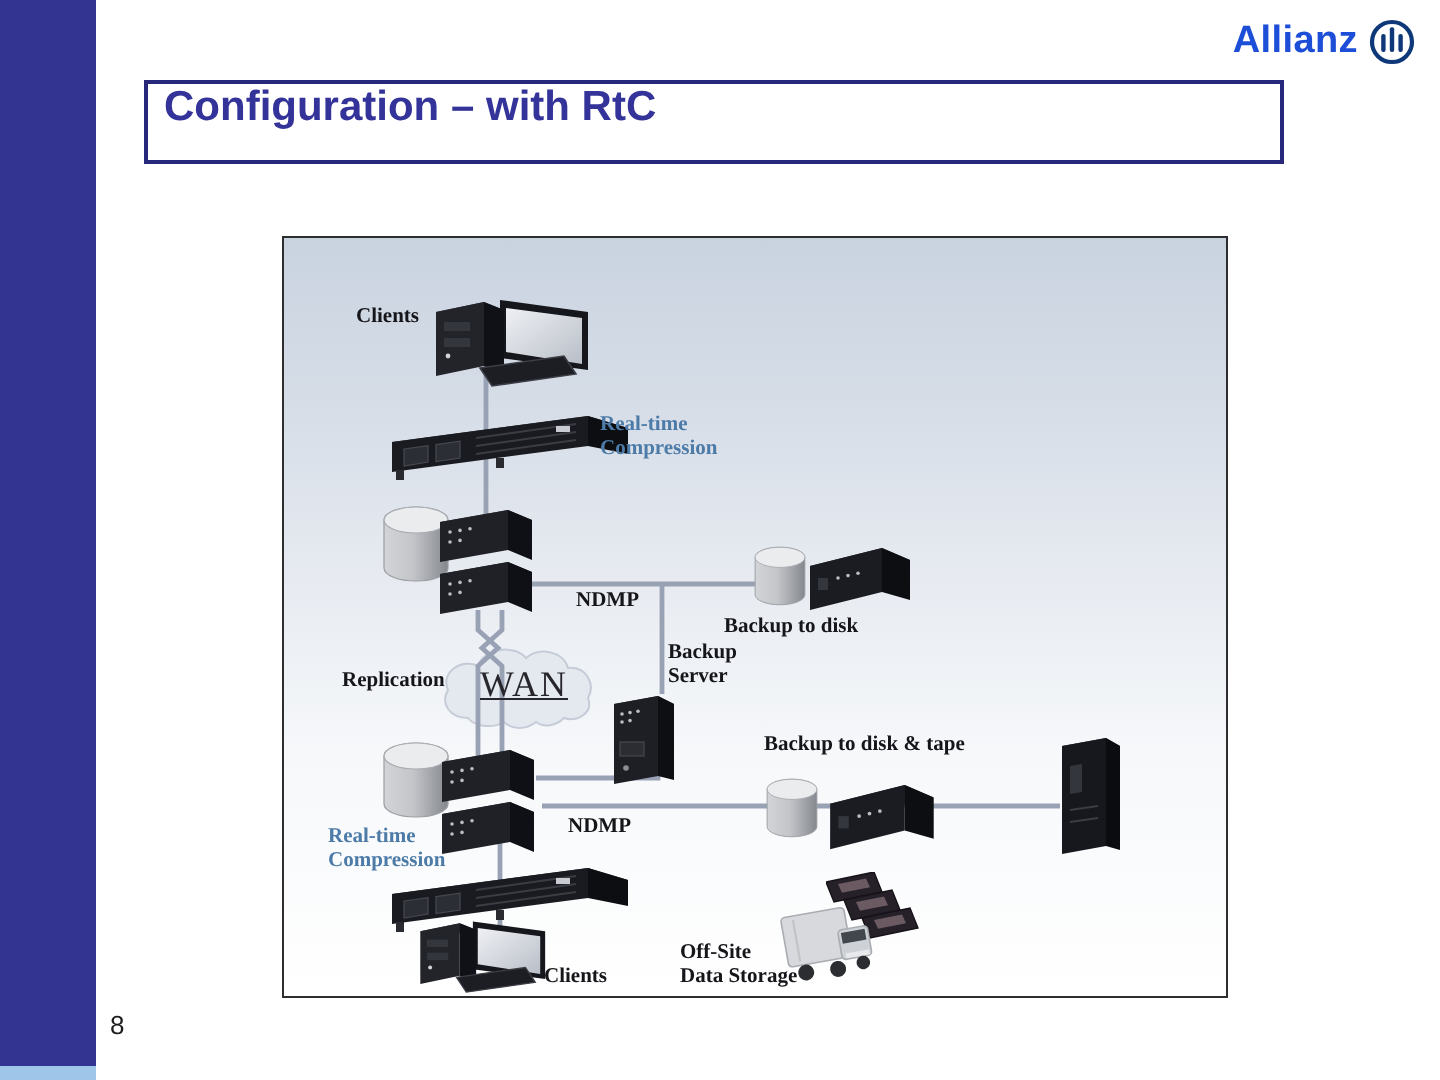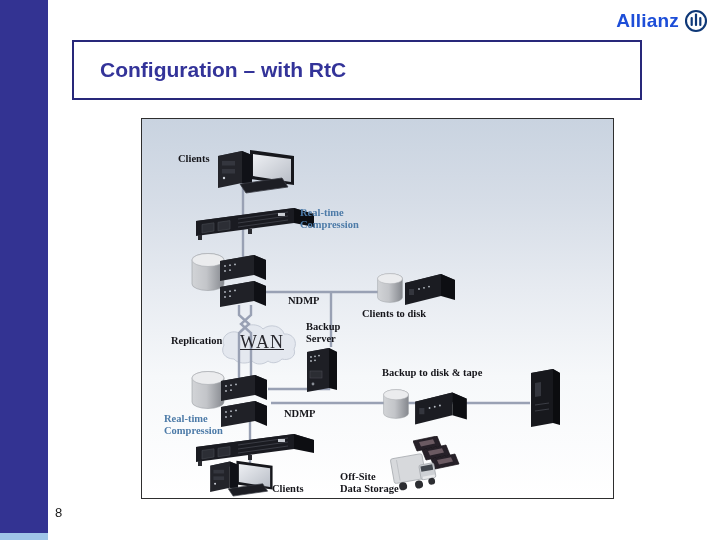--- a/index.html
+++ b/index.html
@@ -8,23 +8,23 @@
 
   
   .accent-bar  { position:absolute; left:0; top:0; width:48px; height:533px; background:#333392; }
   .accent-foot { position:absolute; left:0; top:533px; width:48px; height:7px; background:#9fc5e8; }
 
   
   .brand { position:absolute; top:9px; right:12px; display:flex; align-items:center; gap:5px; }
   .brand-word { font-size:19px; font-weight:bold; color:#1d4ed8; letter-spacing:0.2px; }
 
   
-  .title-box { position:absolute; left:72px; top:40px; width:570px; height:60px; background:#ffffff;
-               border:2px solid #28287a; box-sizing:border-box; display:flex; align-items:center;
-               padding-left:26px; }
+  .title-box { position:absolute; left:72px; top:40px; width:570px; height:42px; background:#ffffff;
+               border:2px solid #28287a; box-sizing:border-box; display:flex; align-items:flex-start;
+               padding-left:8px; }
   .title-text { font-size:21px; font-weight:bold; color:#333399; }
 
   .page-num { position:absolute; left:55px; top:505px; font-size:13px; color:#1c1c1c; }
 
   
   .diagram { position:absolute; left:141px; top:118px; width:471px; height:379px;
              border:1px solid #2e2e2e;
              background:linear-gradient(180deg,#c9d3e0 0%,#d6dde7 22%,#e7ebf1 45%,#f6f8fa 68%,#ffffff 100%); }
   .connectors { position:absolute; left:0; top:0; z-index:2; }
   .cloud { position:absolute; z-index:1; }
@@ -167,23 +167,23 @@
       <polygon points="2,16 38,7 52,13 16,22" fill="#2e3037"></polygon>
       <polygon points="2,16 38,7 38,29 2,38" fill="#1b1c22"></polygon>
       <polygon points="38,7 52,13 52,33 38,29" fill="#0d0e12"></polygon>
       <rect x="6" y="22" width="5" height="6" fill="#34363e"></rect>
       <g fill="#b9bec6">
           <circle cx="16" cy="22" r="0.9"></circle>
           <circle cx="21" cy="20.8" r="0.9"></circle>
           <circle cx="26" cy="19.6" r="0.9"></circle>
         </g>
     </svg>
-    <div class="lbl" style="left:220px; top:189px;">Clients to disk</div>
-
-    <div class="lbl center" style="left:164px; top:202px; width:54px;">
+    <div class="lbl" style="left:220px; top:189px;">Backup to disk</div>
+
+    <div class="lbl center" style="left:192px; top:202px; width:54px;">
       <span>Backup</span><br>
       <span>Server</span>
     </div>
     <svg class="dev" style="left:161px; top:224px;" width="38" height="52" viewBox="0 0 38 52">
       <polygon points="4,9 26,5 34,9 12,13" fill="#32343c"></polygon>
       <polygon points="4,9 26,5 26,45 4,49" fill="#1e1f25"></polygon>
       <polygon points="26,5 34,9 34,47 26,45" fill="#0e0f13"></polygon>
       <g fill="#b9bec6">
           <circle cx="8" cy="14" r="0.9"></circle>
           <circle cx="12" cy="13.3" r="0.9"></circle>

